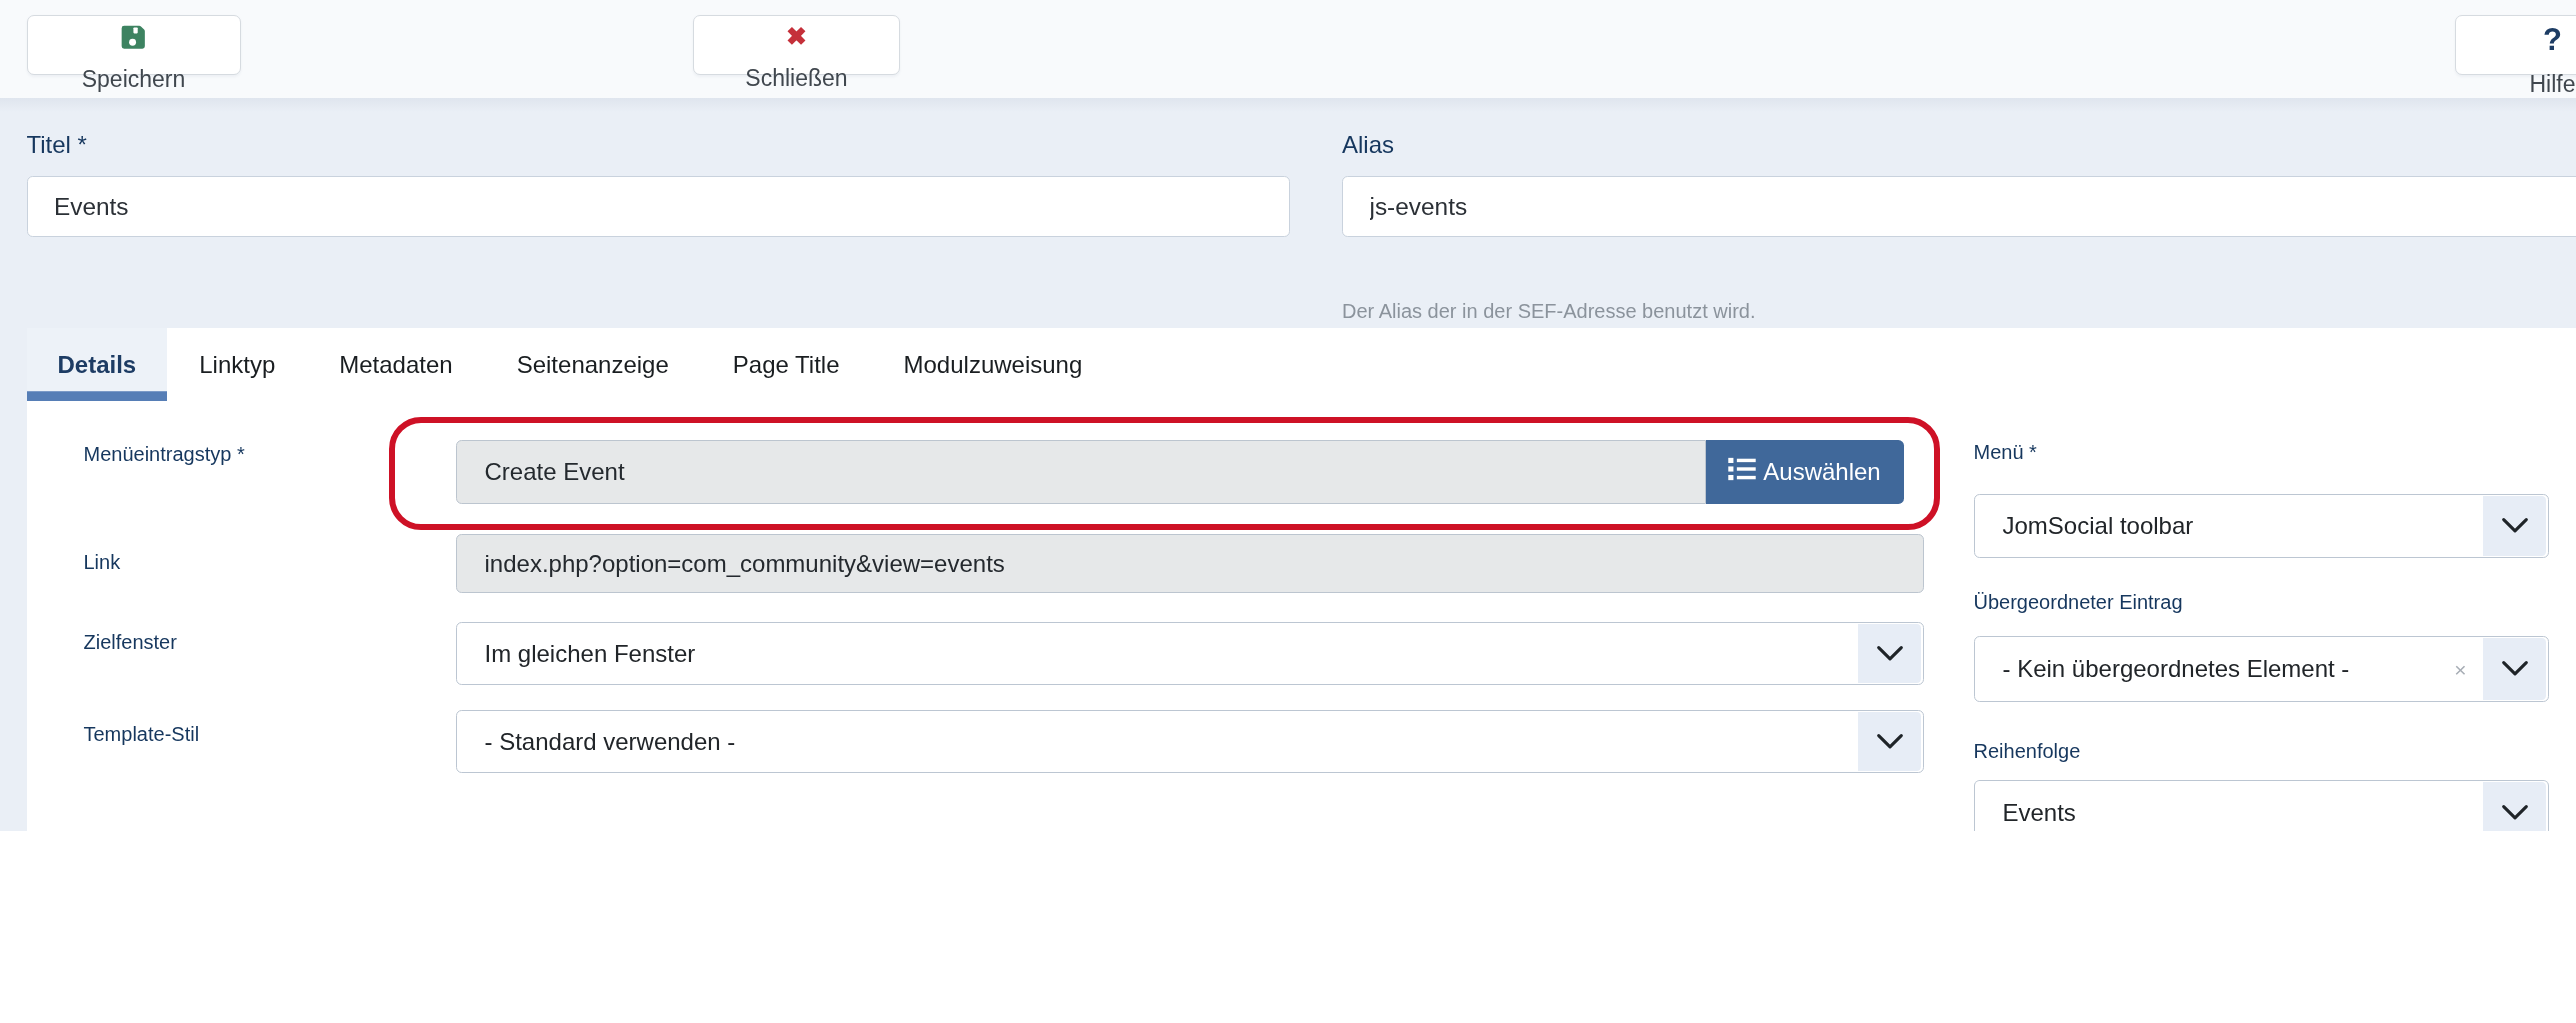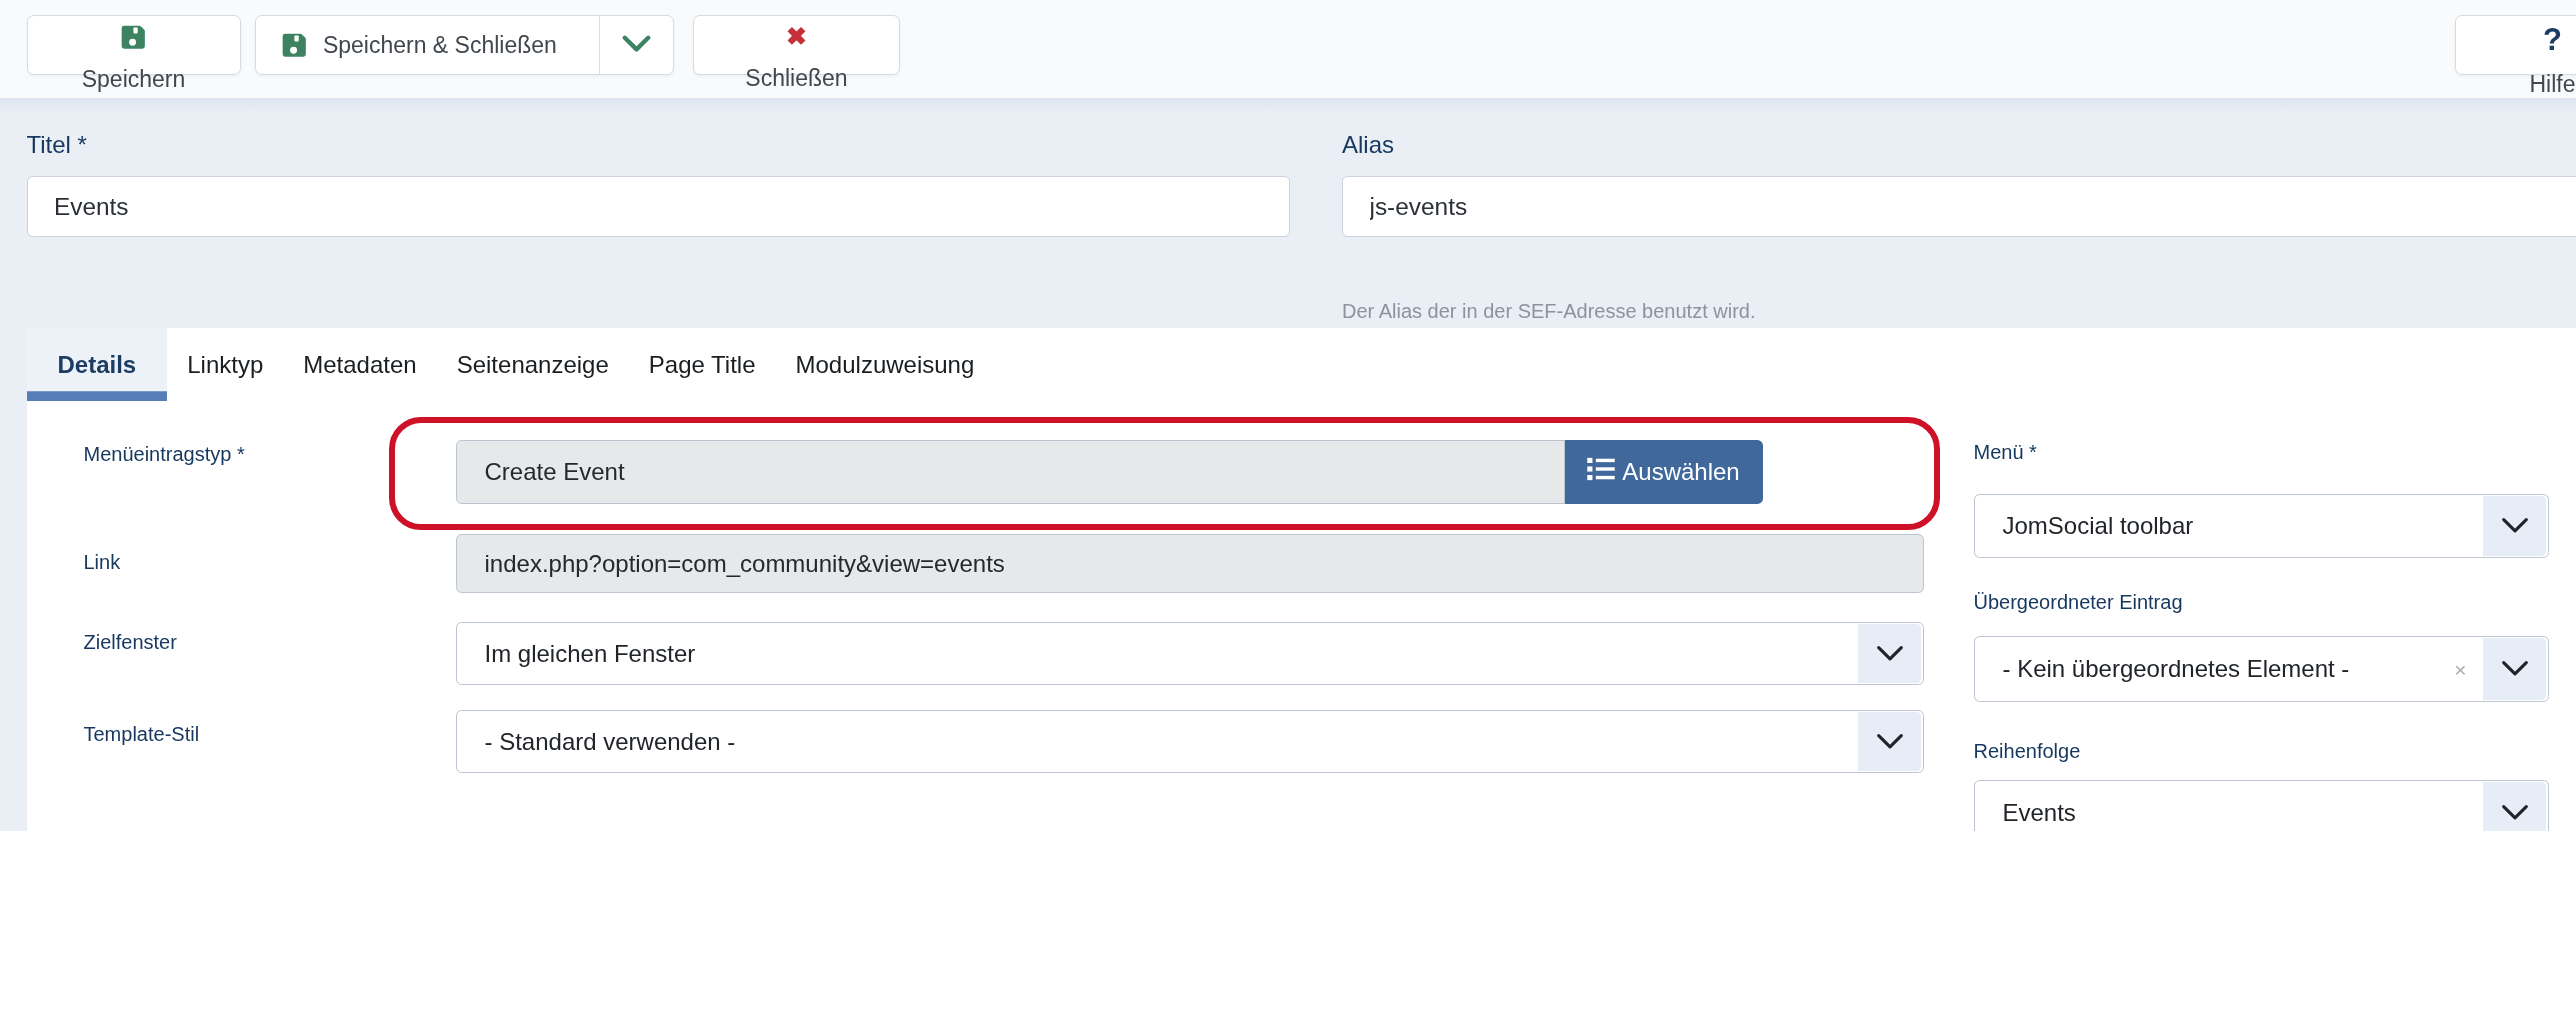--- a/index.html
+++ b/index.html
@@ -36,34 +36,34 @@
   }
   .fld-label{position:absolute;font-size:24px;color:#16375e;}
   .txt-input{
     position:absolute;box-sizing:border-box;height:61px;background:#ffffff;
     border:1.4px solid #c9d2dd;border-radius:5.6px;padding:0 26.5px;font-size:24.4px;color:#2b3036;
     font-family:"Liberation Sans", sans-serif;outline:none;
   }
   .help-text{position:absolute;font-size:20px;color:#8b939c;}
   
   .tabs{position:absolute;left:26.5px;top:230px;width:2549px;height:73px;background:#ffffff;border-bottom:1.4px solid #e3e7ea;display:flex;}
-  .tab{display:flex;align-items:center;padding:0 20px;font-size:24px;color:#1a1e21;cursor:pointer;white-space:nowrap;}
+  .tab{display:flex;align-items:center;padding:0 32px;font-size:24px;color:#1a1e21;cursor:pointer;white-space:nowrap;}
   .tab.active{
     background:#edf2f8;color:#1d3c64;font-weight:bold;position:relative;padding:0 31px;
     box-shadow:inset 0 -9.8px 0 0 #567eb6;
   }
   
   .panel{position:absolute;left:26.5px;top:303px;width:2549px;height:430px;background:#ffffff;overflow:hidden;}
   .row-label{position:absolute;left:57px;font-size:20px;color:#16375e;}
   .ro-field{
     position:absolute;box-sizing:border-box;background:#e6e8e9;border:1.4px solid #bcc5cf;border-radius:5.6px;
     padding:0 28px;font-size:24px;color:#24292e;font-family:"Liberation Sans", sans-serif;outline:none;
   }
   .inp-group{position:absolute;display:flex;}
-  .inp-group .ro-field{position:relative;border-radius:5.6px 0 0 5.6px;height:64px;width:1109px;}
+  .inp-group .ro-field{position:relative;border-radius:5.6px 0 0 5.6px;height:64px;width:1250px;}
   .sel-btn{
     box-sizing:border-box;width:198px;height:64px;background:#40689a;border:none;border-radius:0 5.6px 5.6px 0;
     display:flex;align-items:center;justify-content:center;gap:7px;color:#ffffff;font-size:24px;cursor:pointer;
     font-family:"Liberation Sans", sans-serif;
   }
   .select{
     position:absolute;box-sizing:border-box;background:#ffffff;border:1.4px solid #bcc6d2;border-radius:5.6px;cursor:pointer;
   }
   .select .sel-text{position:absolute;left:28px;top:50%;transform:translateY(-50%);font-size:24px;color:#212529;white-space:nowrap;}
   .sel-caret{
@@ -90,39 +90,20 @@
       <span class="icon-floppy">
         <svg viewBox="0 0 16 16" width="26.5" height="26.5">
           <path fill="#3d8361" d="M1 2.5A1.5 1.5 0 0 1 2.5 1h9.09c.4 0 .78.16 1.06.44l1.91 1.91c.28.28.44.66.44 1.06v9.09A1.5 1.5 0 0 1 13.5 15h-11A1.5 1.5 0 0 1 1 13.5v-11z"></path>
           <rect fill="#ffffff" x="8.1" y="2.1" width="2.6" height="3.6" rx="0.5"></rect>
           <circle fill="#ffffff" cx="7.6" cy="11" r="2.1"></circle>
         </svg>
       </span>
       <span>Speichern</span>
     </button>
 
-    <div class="tb-split">
-      <button class="tb-split-main">
-        <span class="icon-floppy">
-          <svg viewBox="0 0 16 16" width="26.5" height="26.5">
-            <path fill="#3d8361" d="M1 2.5A1.5 1.5 0 0 1 2.5 1h9.09c.4 0 .78.16 1.06.44l1.91 1.91c.28.28.44.66.44 1.06v9.09A1.5 1.5 0 0 1 13.5 15h-11A1.5 1.5 0 0 1 1 13.5v-11z"></path>
-            <rect fill="#ffffff" x="8.1" y="2.1" width="2.6" height="3.6" rx="0.5"></rect>
-            <circle fill="#ffffff" cx="7.6" cy="11" r="2.1"></circle>
-          </svg>
-        </span>
-        <span>Speichern &amp; Schließen</span>
-      </button>
-      <button class="tb-split-caret">
-        <span>
-          <svg viewBox="0 0 16 10" width="29" height="18">
-            <polyline points="1.5,1.5 8,8 14.5,1.5" fill="none" stroke="#3d8361" stroke-width="2.4" stroke-linecap="round" stroke-linejoin="round"></polyline>
-          </svg>
-        </span>
-      </button>
-    </div>
 
     <button class="tb-btn btn-close">
       <span class="glyph-x">✖</span>
       <span>Schließen</span>
     </button>
 
     <button class="tb-btn btn-help">
       <span class="glyph-q">?</span>
       <span>Hilfe</span>
     </button>

